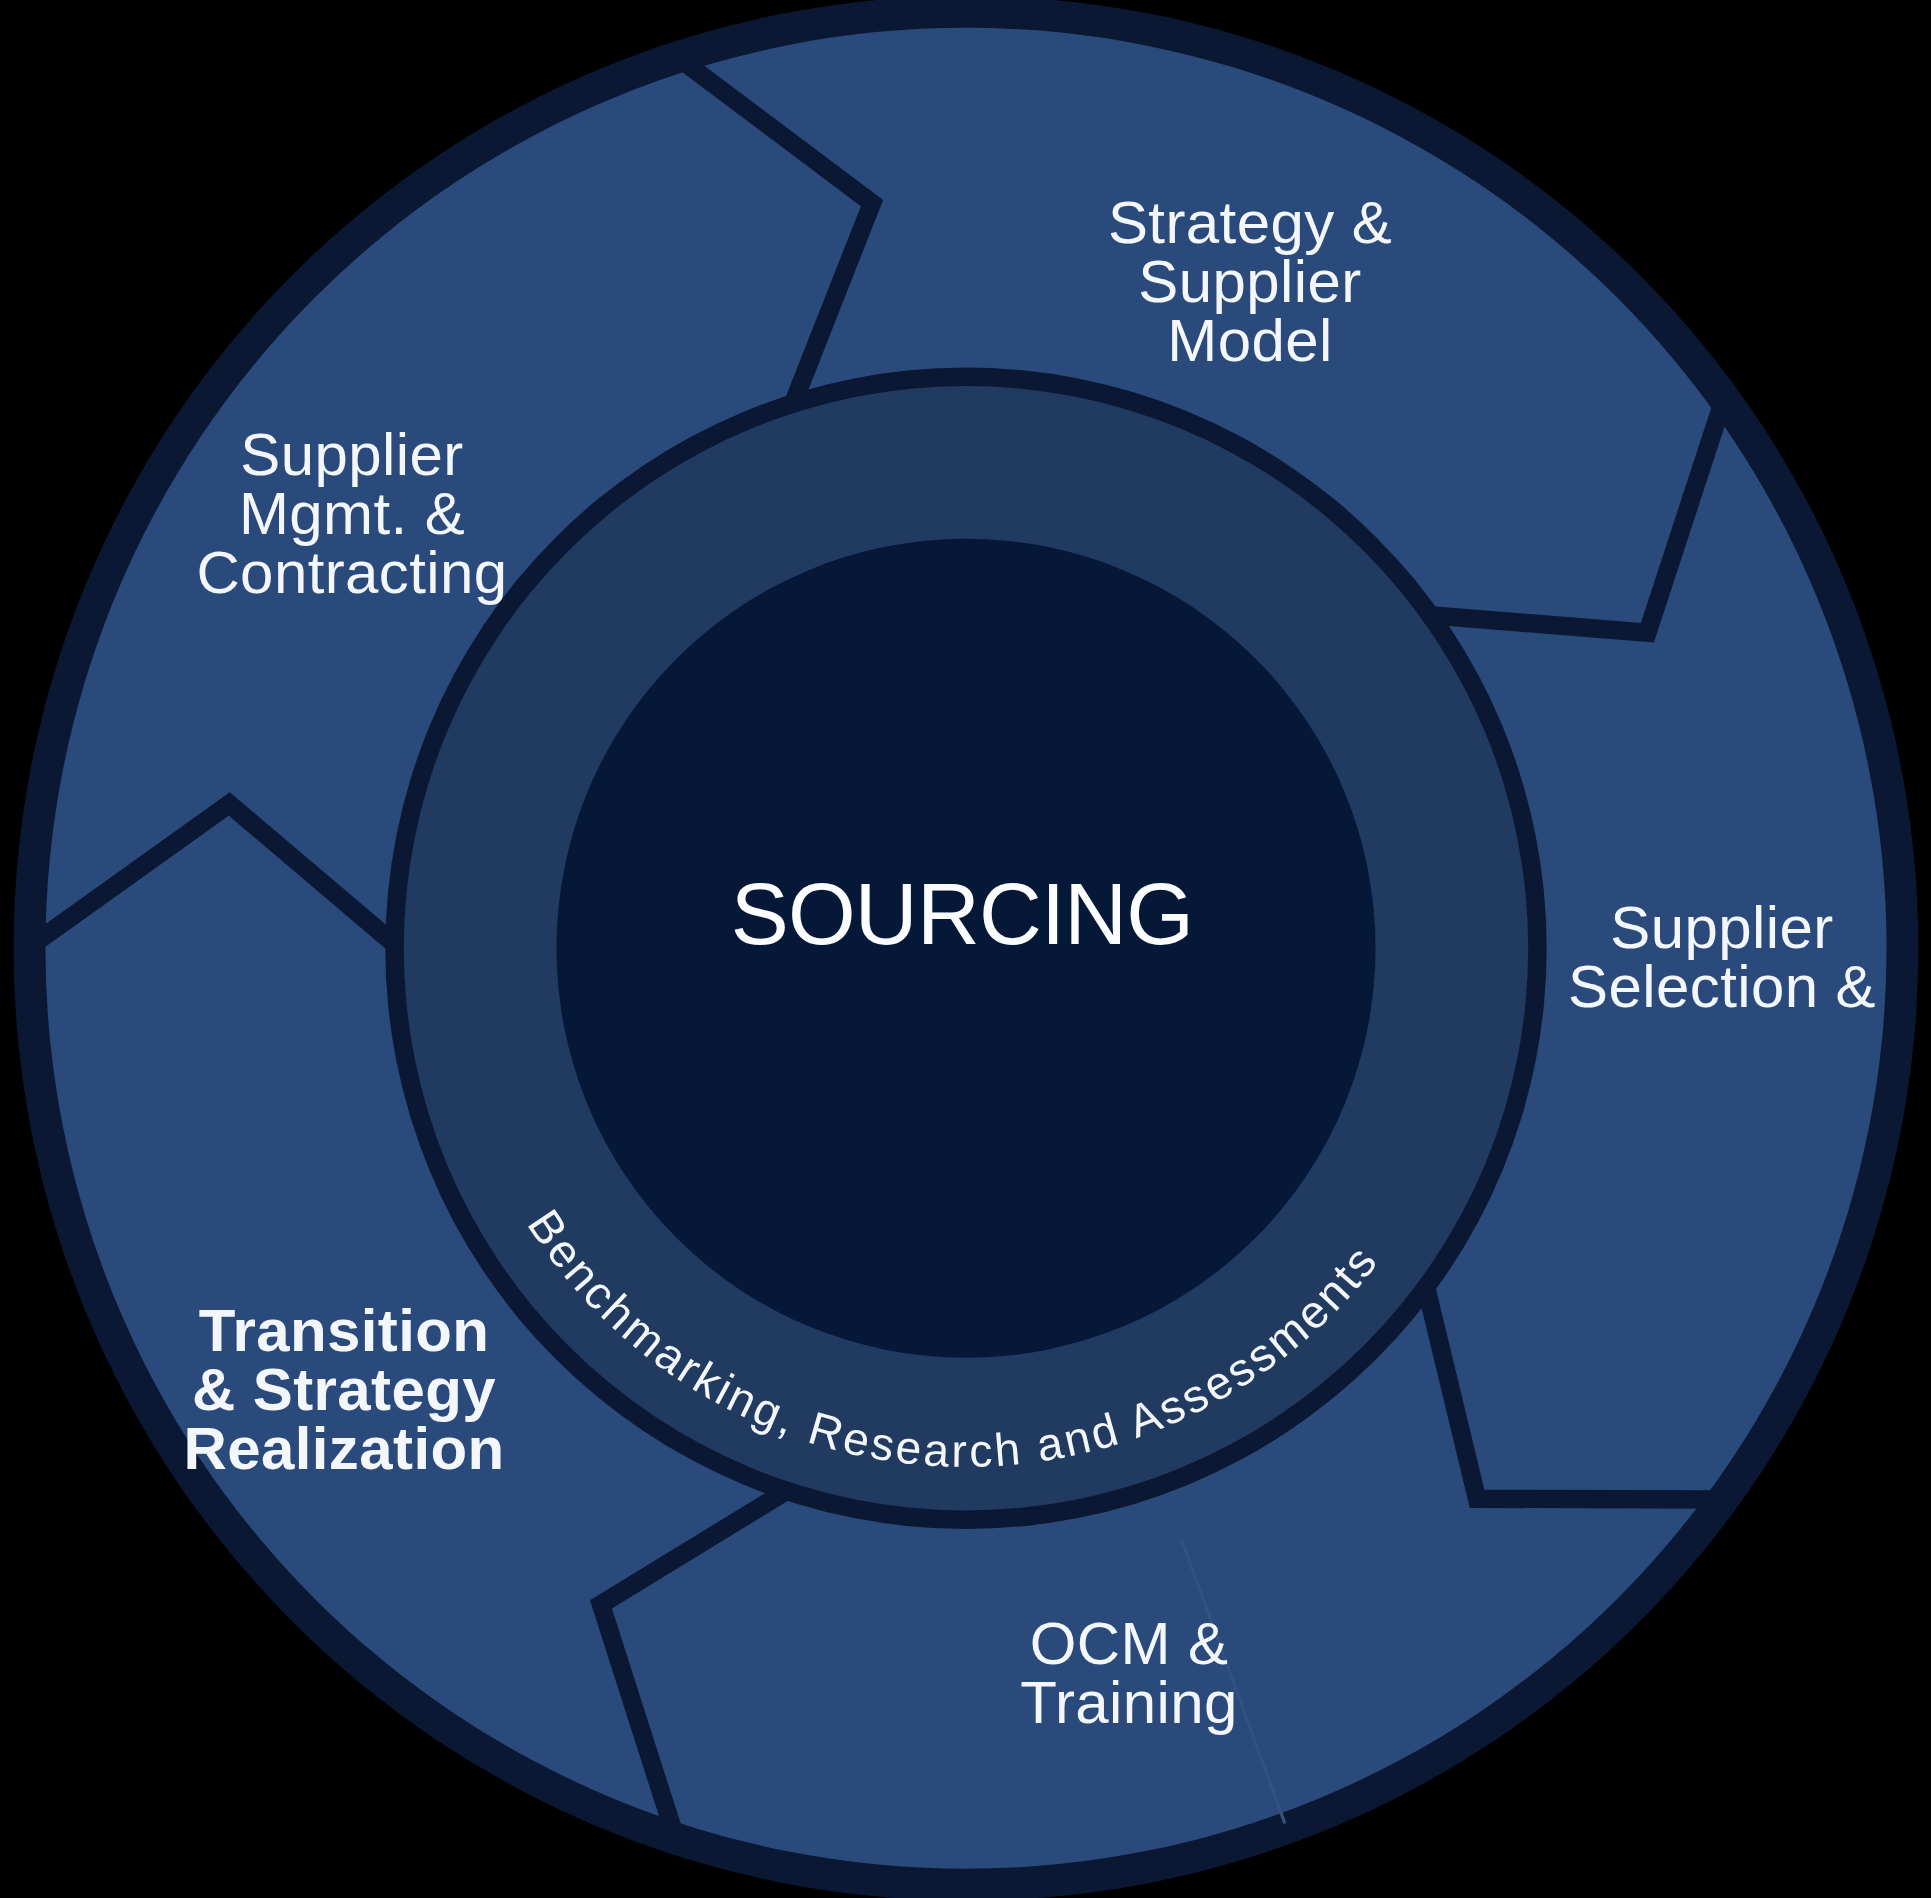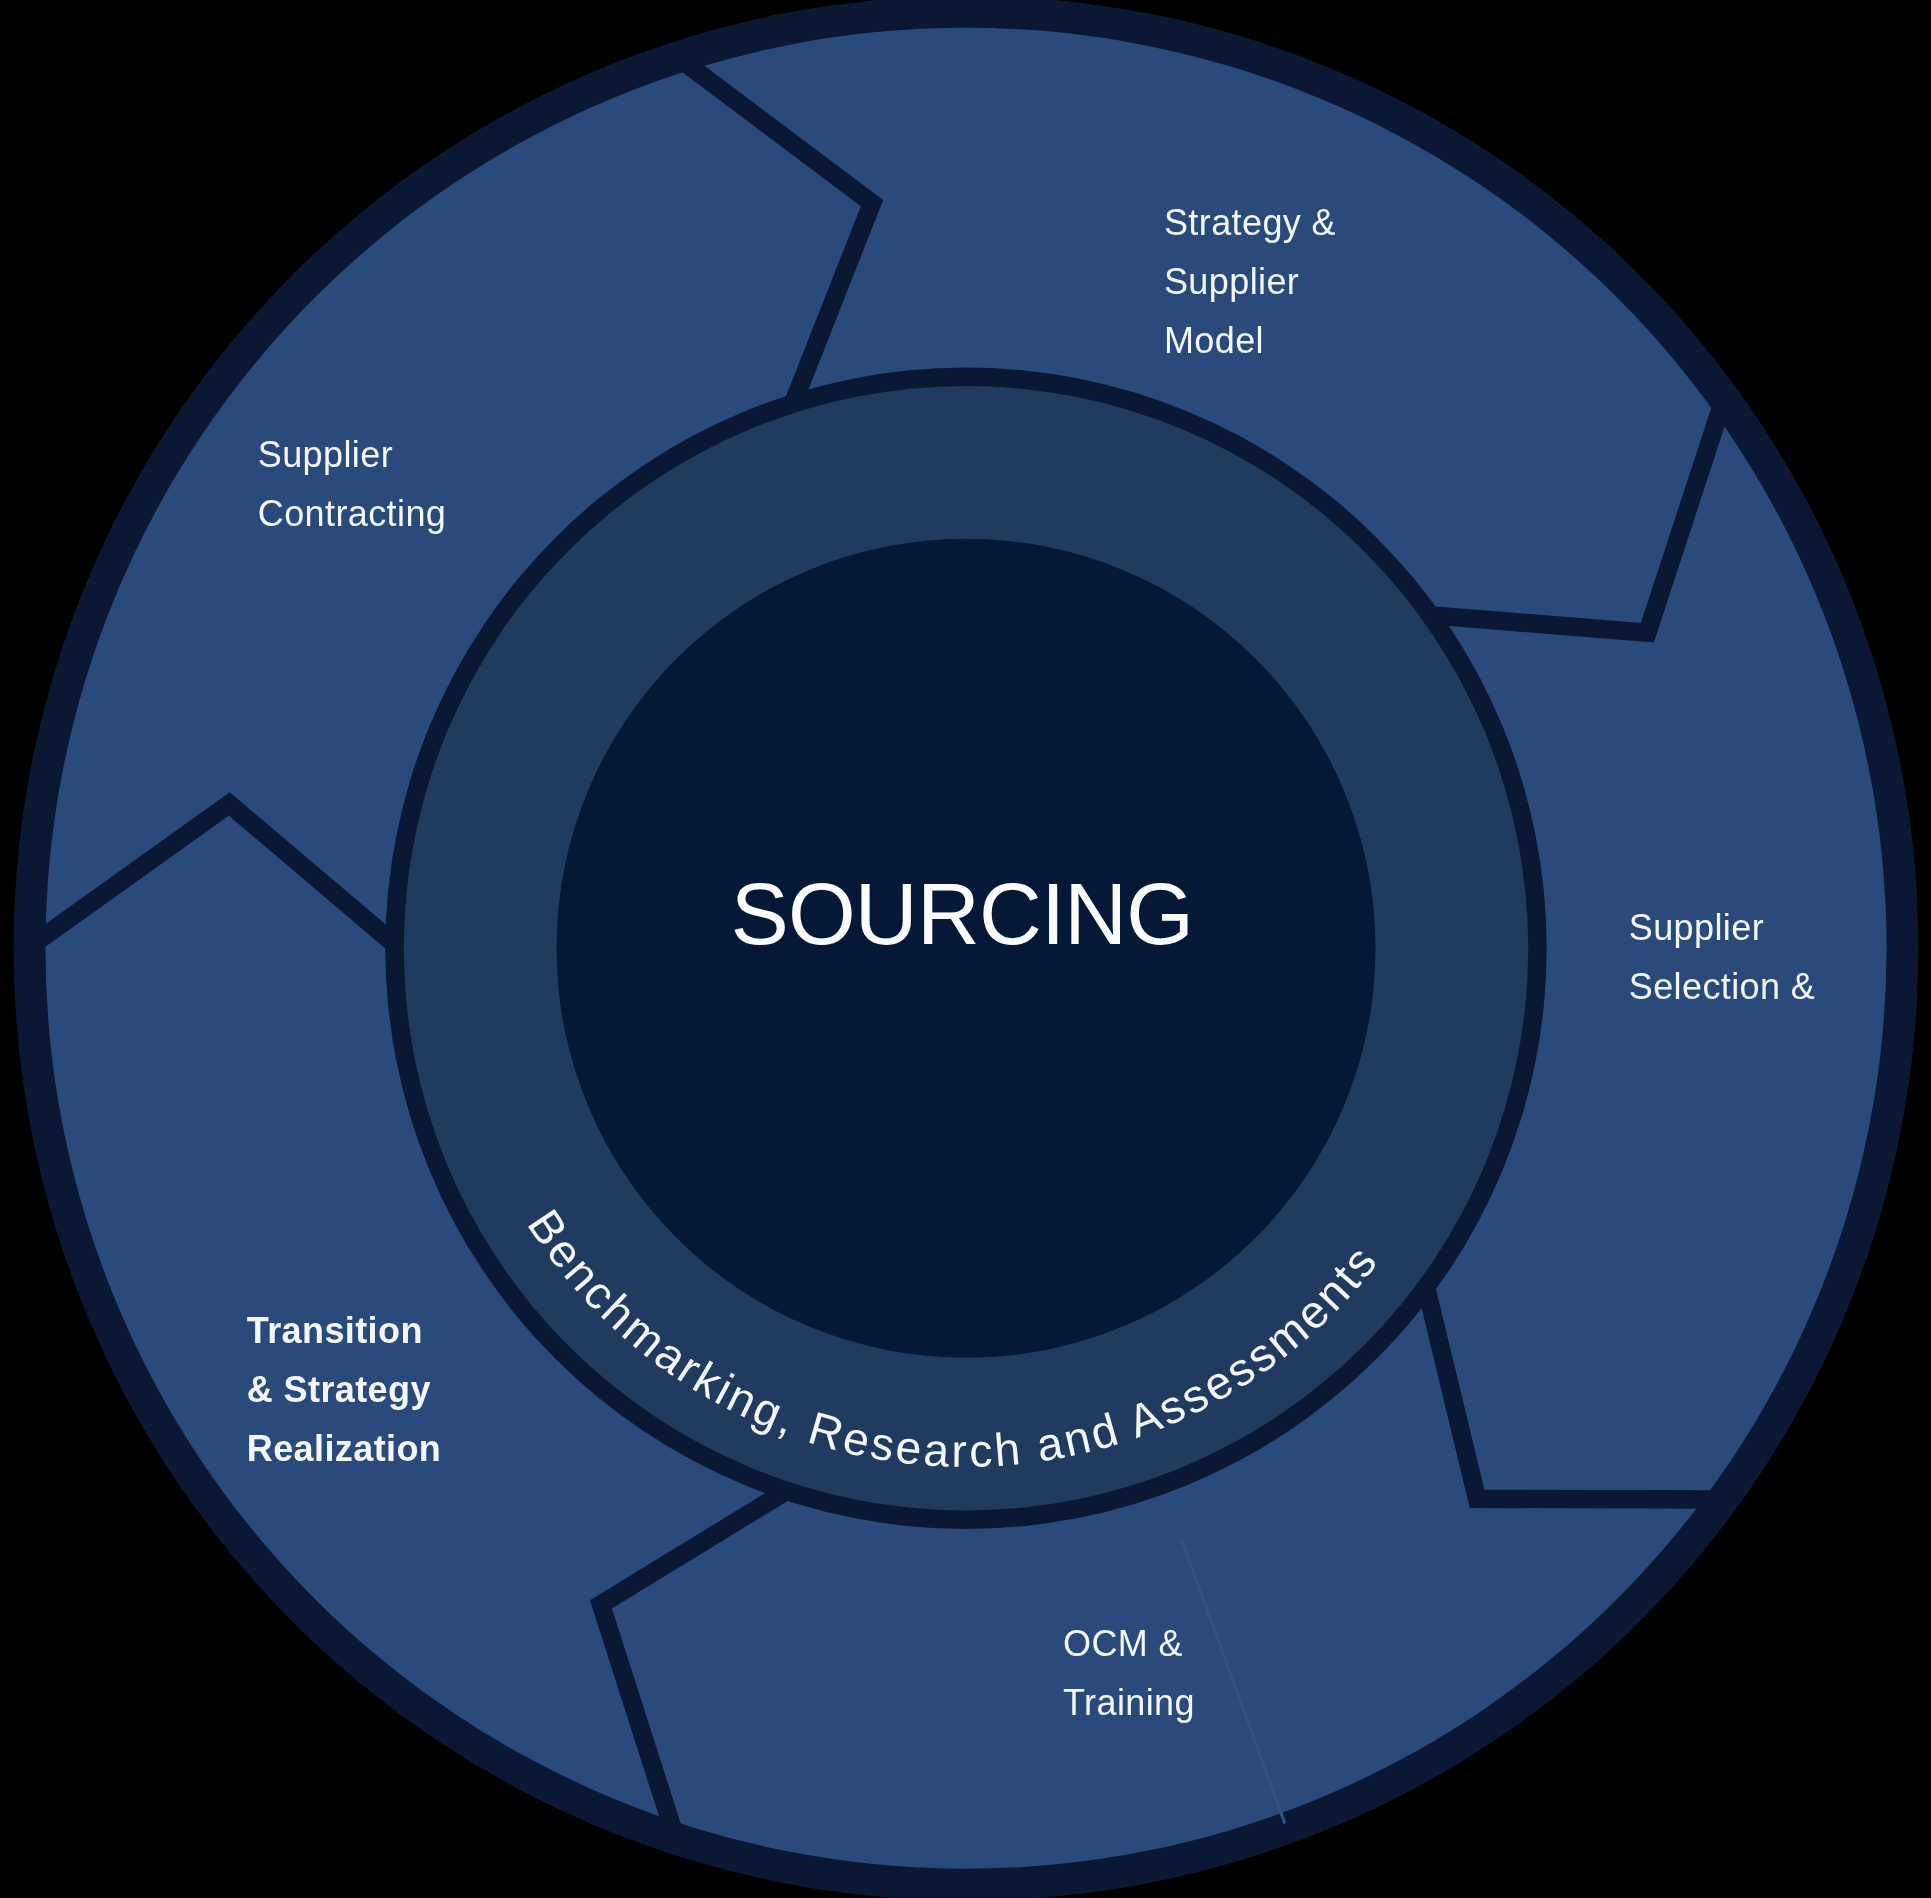--- a/index.html
+++ b/index.html
@@ -8,22 +8,23 @@
     width: 1932px;
     height: 1899px;
     background: #000;
     overflow: hidden;
     font-family: "Liberation Sans", "DejaVu Sans", sans-serif;
   }
   .stage svg { position: absolute; left: 0; top: 0; }
   .seg-label {
     position: absolute;
     transform: translateX(-50%);
+    text-align: center;
     color: #f3f6fa;
-    font-size: 36px;
+    font-size: 60px;
     line-height: 59px;
     white-space: nowrap;
     letter-spacing: 0.4px;
   }
   .seg-label span { display: block; }
   .center-title {
     position: absolute;
     transform: translateX(-50%);
     text-align: center;
     color: #fbfcfe;
@@ -91,20 +92,21 @@
   </div>
 
   <div class="seg-label" style="left:344px; top:1301px;font-weight:bold;">
     <span>Transition</span>
     <span>&amp; Strategy</span>
     <span>Realization</span>
   </div>
 
   <div class="seg-label" style="left:352px; top:425px;">
     <span>Supplier</span>
+    <span>Mgmt. &amp;</span>
     <span>Contracting</span>
   </div>
 
   <div class="center-title" style="left:962px; top:857px;">
     <span>SOURCING</span>
   </div>
 
 </div>
 
 

